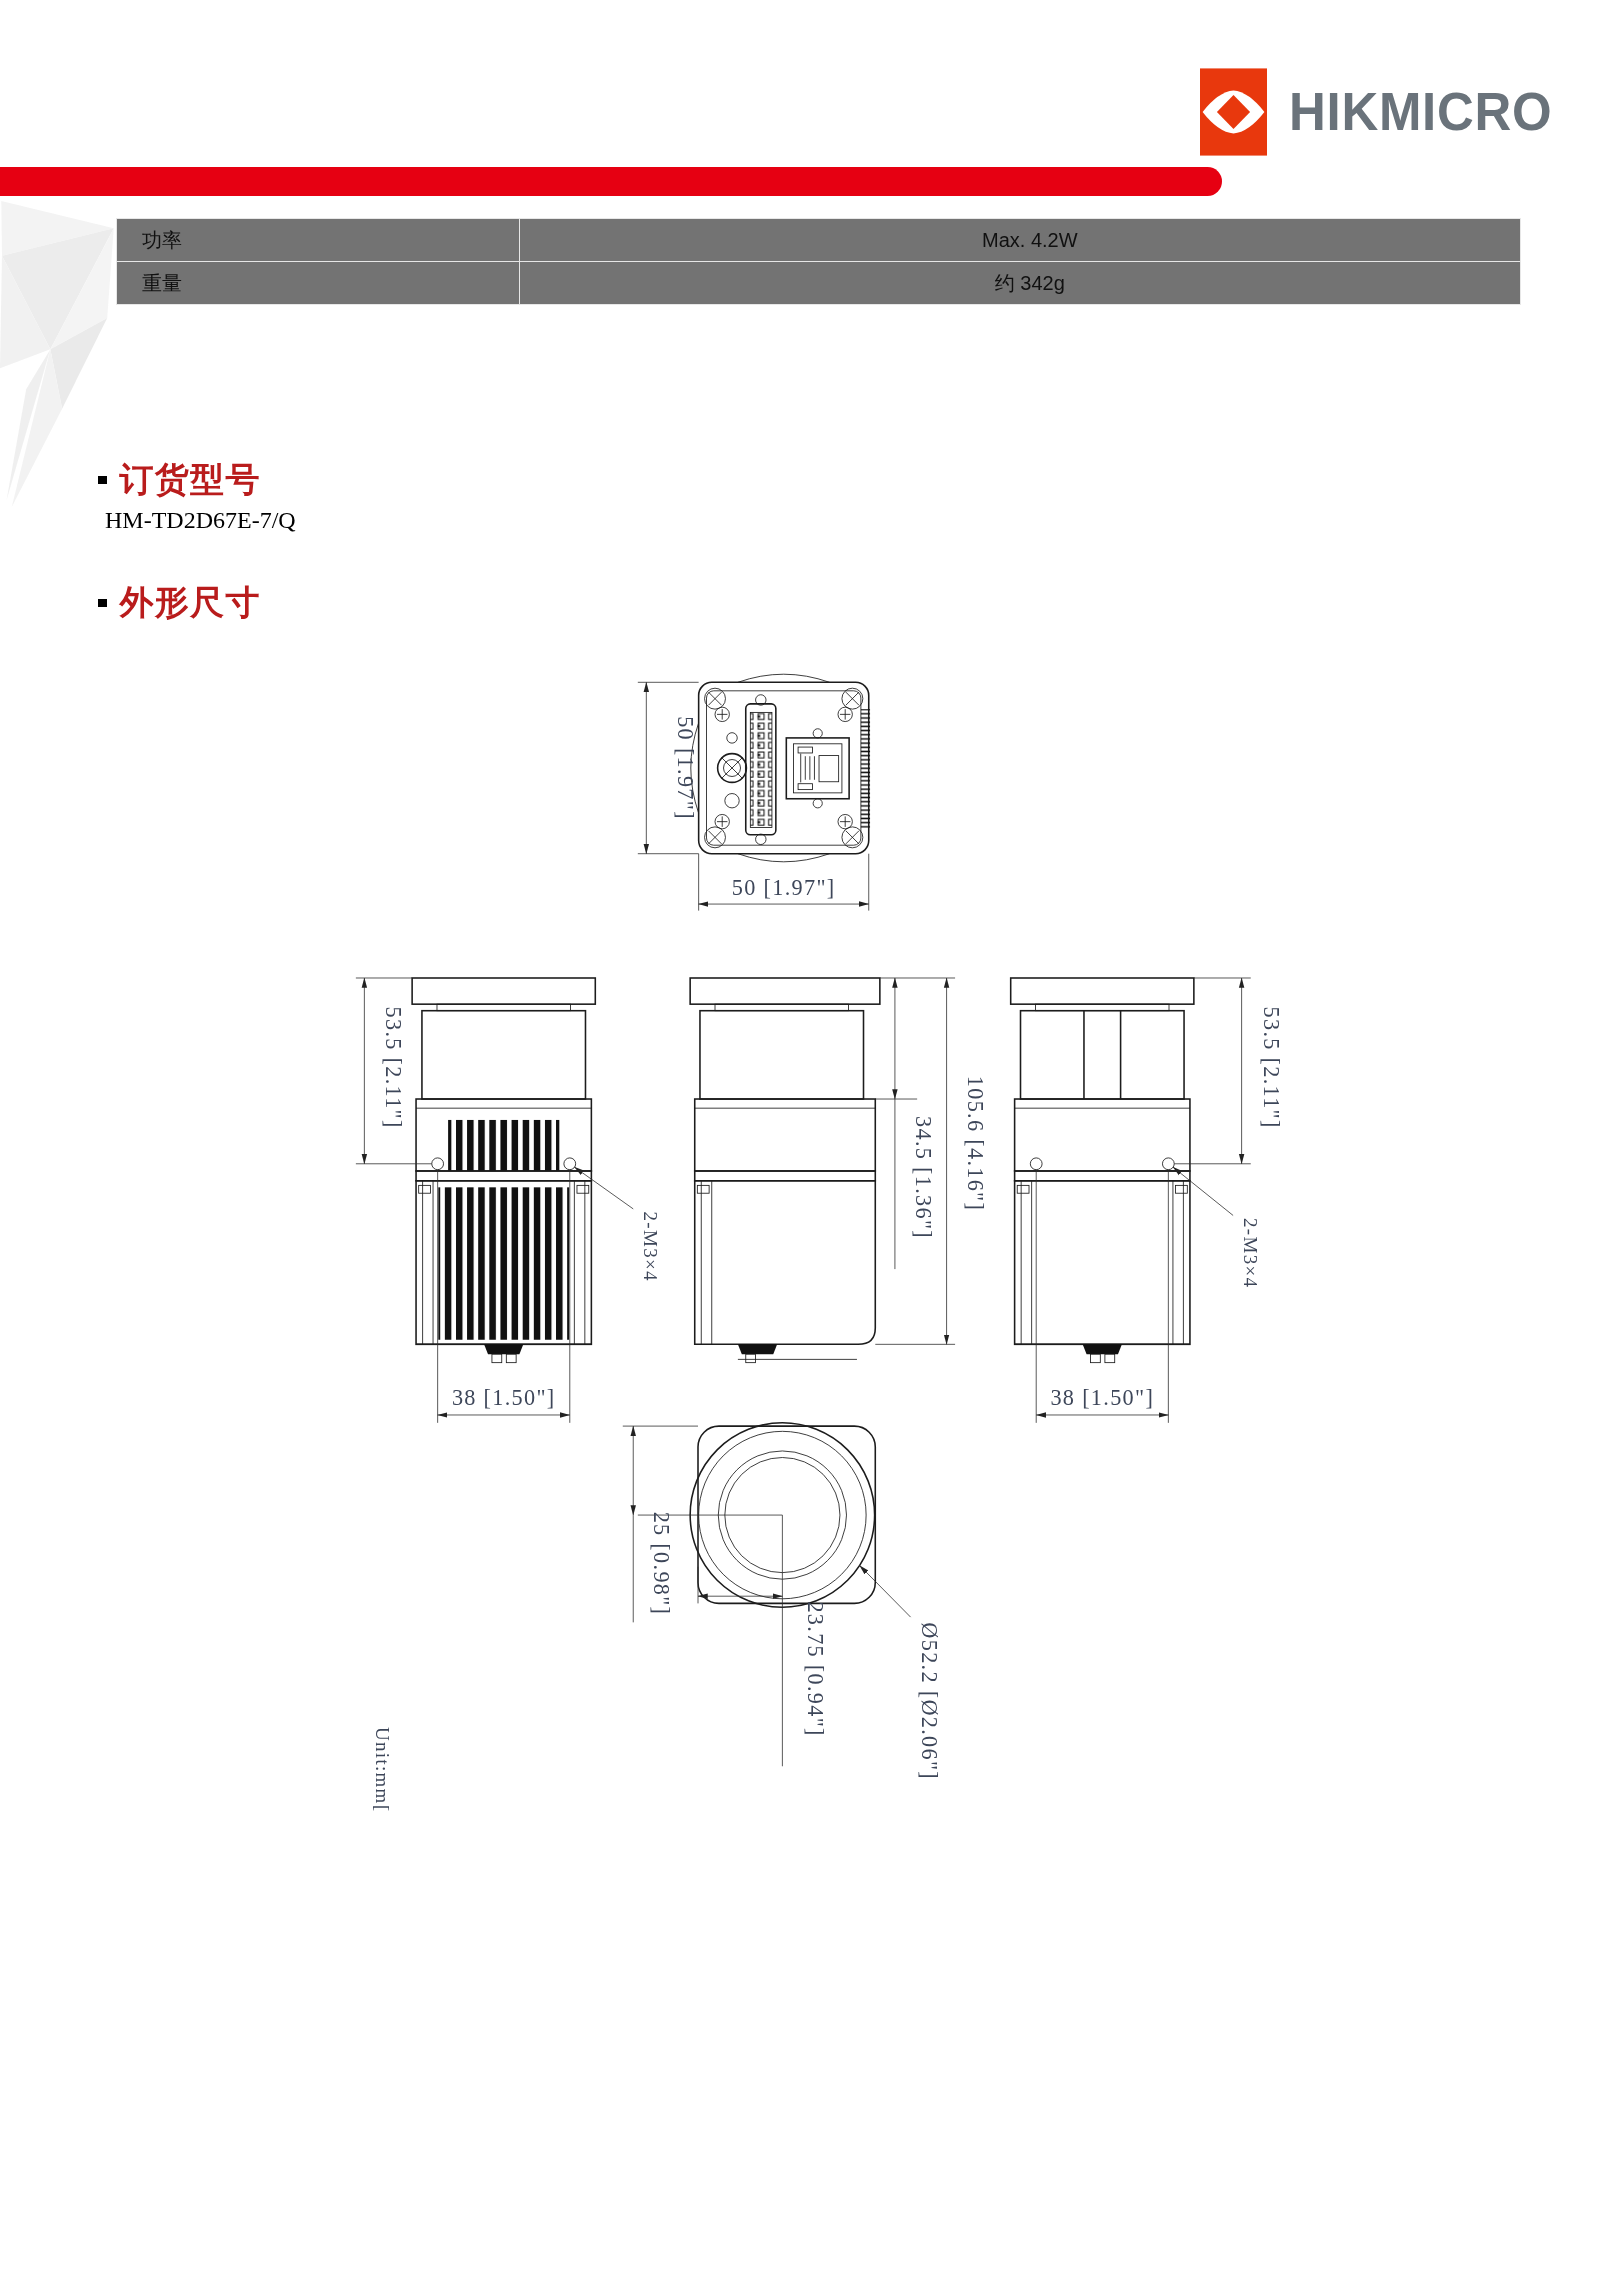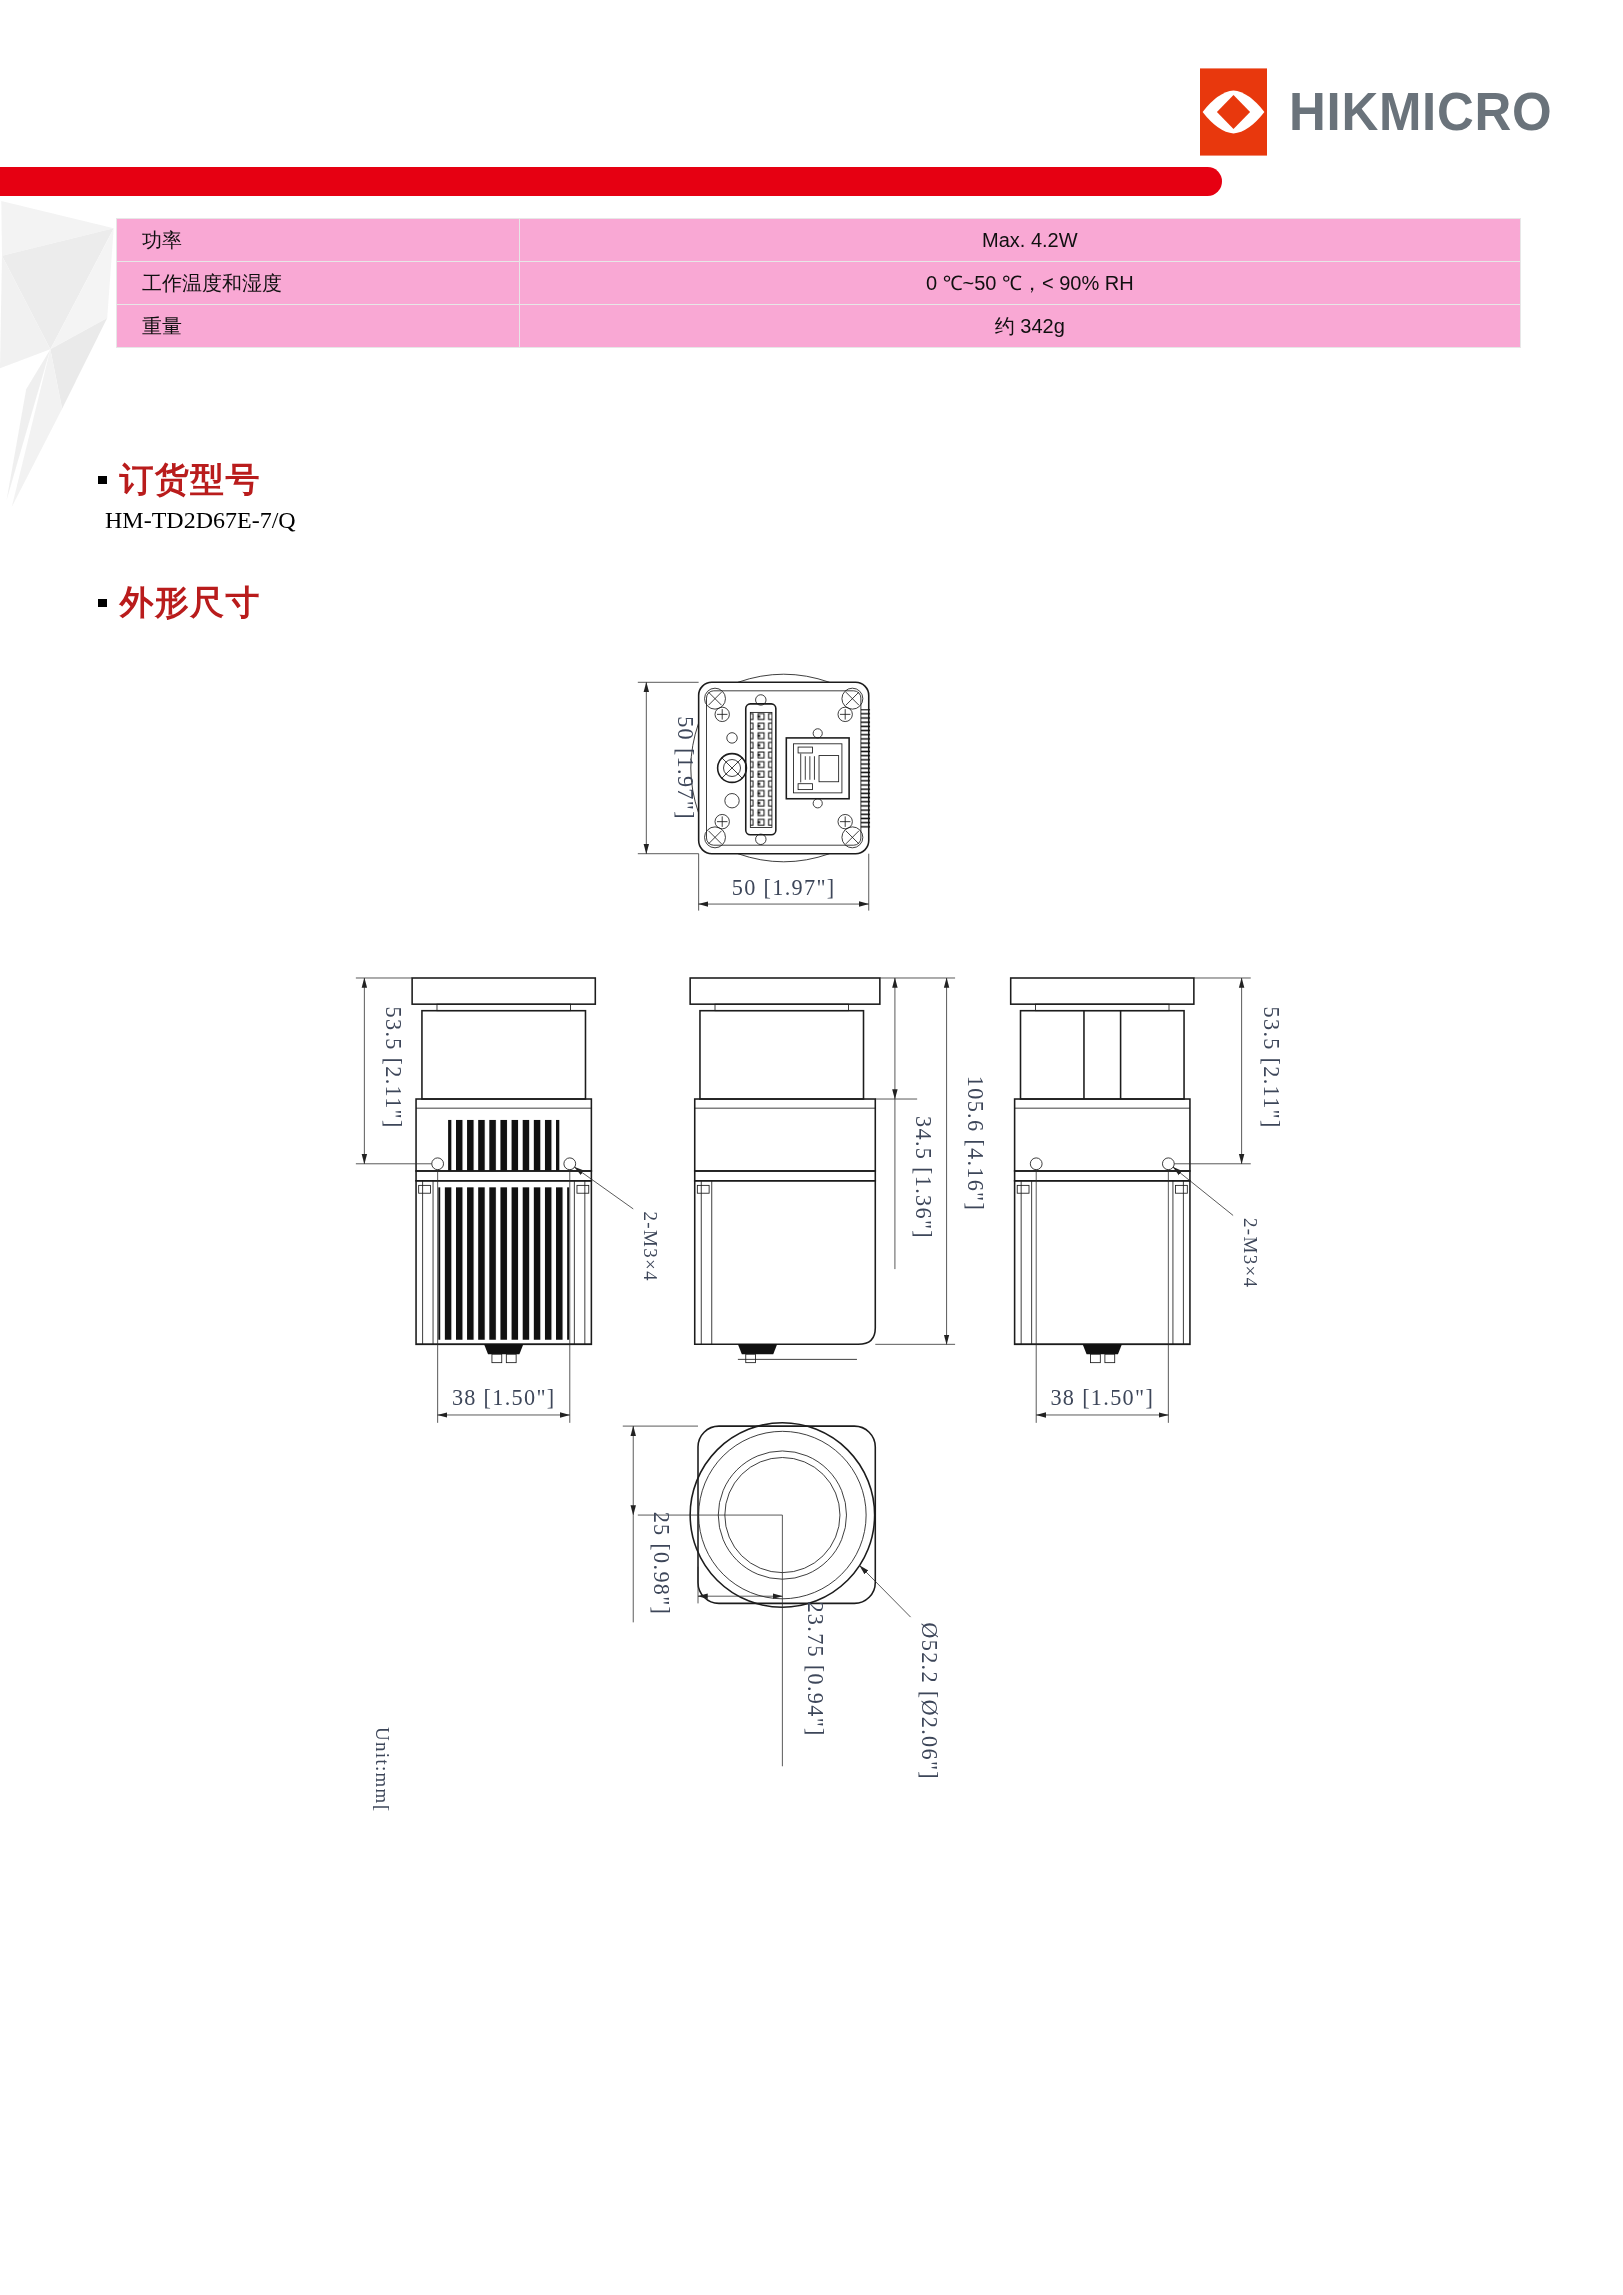--- a/index.html
+++ b/index.html
@@ -19,21 +19,21 @@
     transform:scaleY(1.04); transform-origin:center;
   }
   .banner {
     position:absolute; left:0; top:167px; width:1222px; height:29px;
     background:#e60012; border-radius:0 14.4px 14.4px 0;
   }
   .watermark { position:absolute; left:0; top:193px; width:170px; height:327px; }
   
   .spec-table {
     position:absolute; left:116px; top:218px; width:1405px;
-    border:1.3px solid #e7e7e7; border-collapse:collapse; background:#f9a8d4;
+    border:1.3px solid #e7e7e7; border-collapse:collapse; background:#737373;
   }
   .spec-table td {
     border:1.3px solid #e7e7e7; height:43px;
     font-size:20px; color:#101010; vertical-align:middle;
   }
   .spec-table td.lbl { width:403px; padding-left:25px; font-family:"Liberation Sans", sans-serif; }
   .spec-table td.val { padding-left:19.6px; font-family:Liberation Sans, sans-serif;text-align:center; }
   
   .section-h { position:absolute; left:98px; display:flex; align-items:center; }
   .bullet { width:8.5px; height:8.5px; background:#000; margin-right:13px; flex:0 0 auto; }
@@ -81,24 +81,20 @@
     <polygon points="77,239 95,330 18,480" fill="#f0f0f0"></polygon>
     <polygon points="77,239 40,300 10,470" fill="#ededed"></polygon>
   </g>
 </svg>
 
 <table class="spec-table">
   <tbody>
     <tr>
       <td class="lbl">功率</td>
       <td class="val">Max. 4.2W</td>
-    </tr>
-    <tr>
-      <td class="lbl">工作温度和湿度</td>
-      <td class="val">0 ℃~50 ℃，&lt; 90% RH</td>
     </tr>
     <tr>
       <td class="lbl">重量</td>
       <td class="val">约 342g</td>
     </tr>
   </tbody>
 </table>
 
 <div class="section-h" style="top:457px;">
   <span class="bullet"></span>

